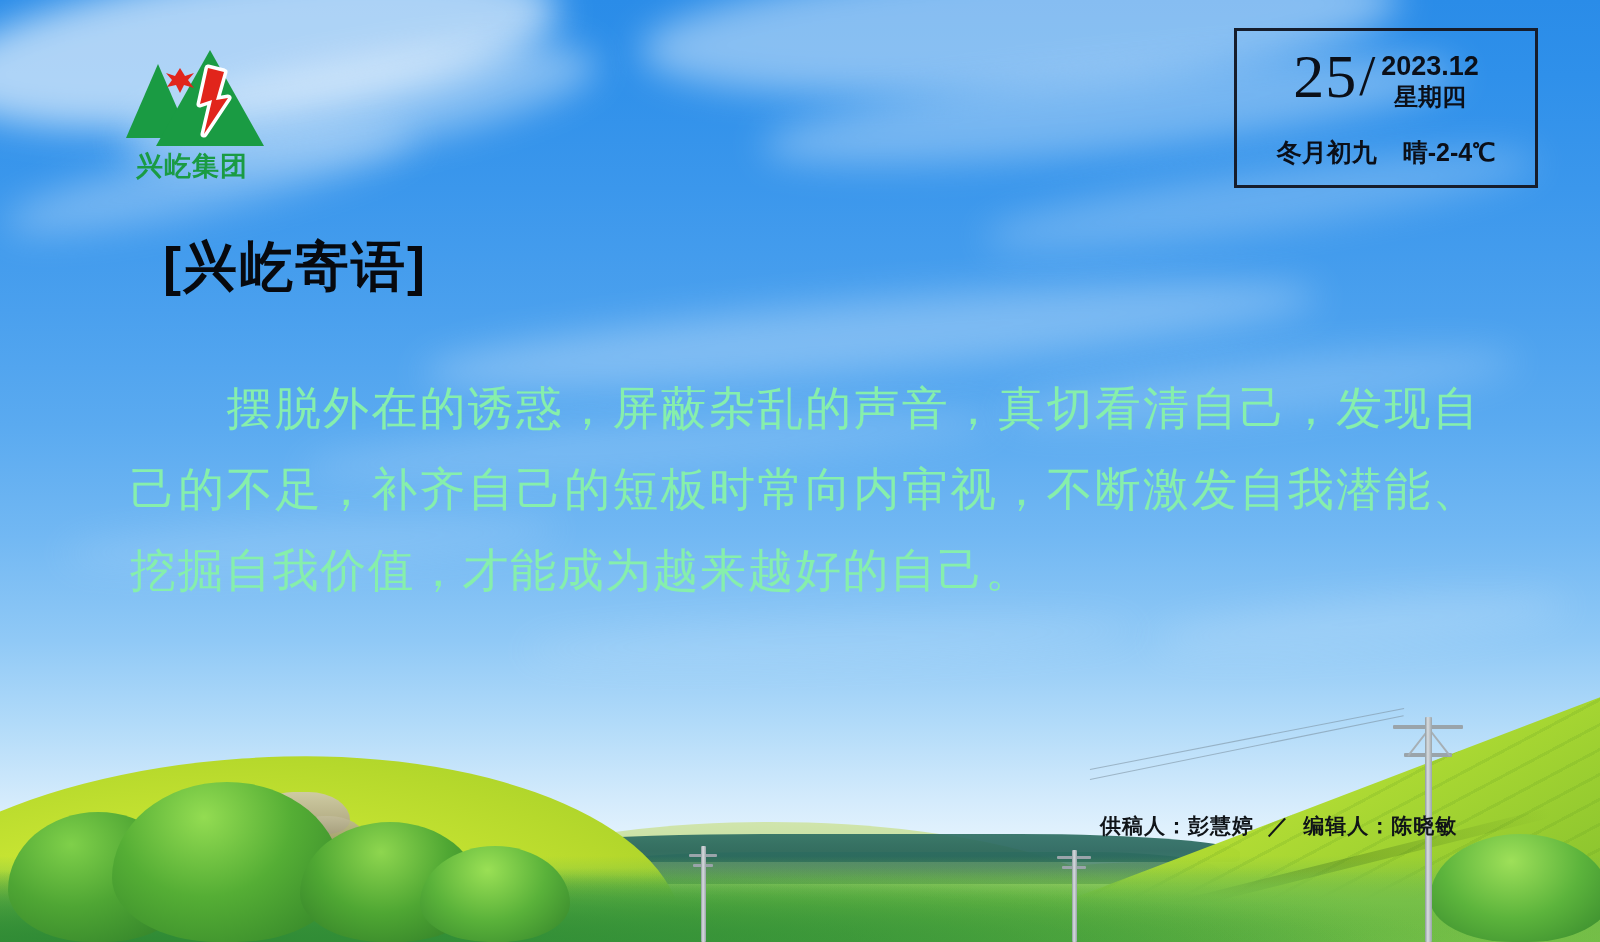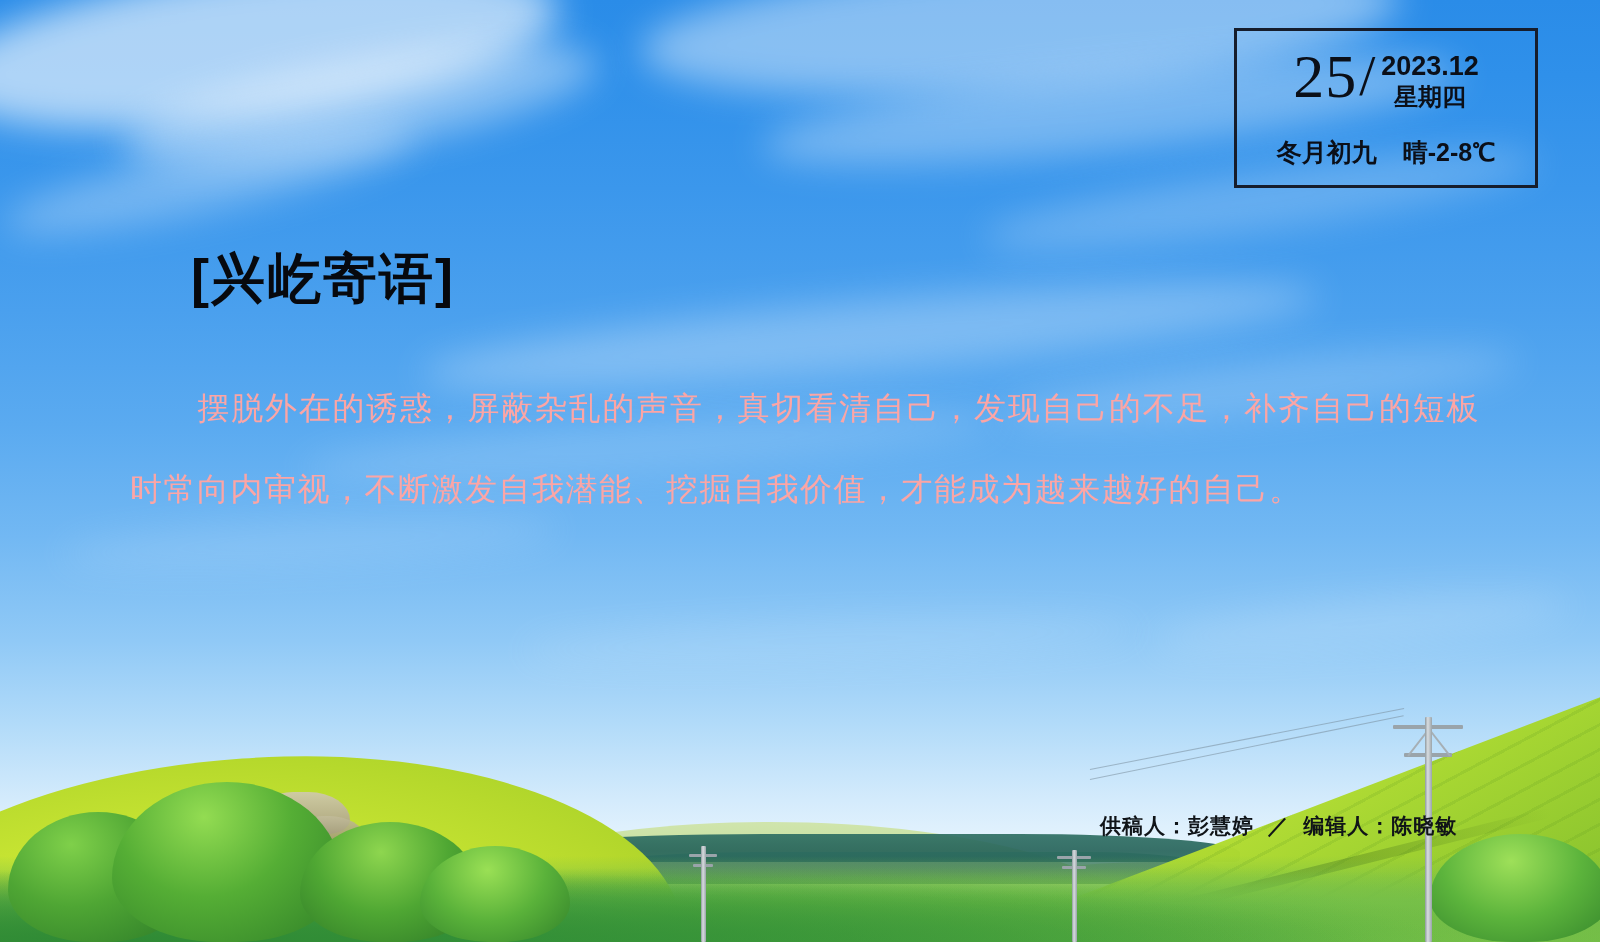--- a/index.html
+++ b/index.html
@@ -286,37 +286,36 @@
     gap: 26px;
     font-family: "Liberation Sans", sans-serif;
     font-size: 25px;
     font-weight: 700;
     color: #0b0f18;
   }
 
   
   .headline {
     position: absolute;
-    left: 163px; top: 248px;
+    left: 163px; top: 236px;
     font-family: "Liberation Sans", sans-serif;
     font-size: 54px;
     line-height: 60px;
     font-weight: 700;
     color: #07090e;
     letter-spacing: 2px;
-    margin-left: 28px;
   }
   .body {
     position: absolute;
     left: 130px; top: 368px;
     width: 1350px;
     font-family: "Liberation Serif", serif;
-    font-size: 32px;
+    font-size: 46px;
     line-height: 81px;
-    color: #fca5a5;
+    color: #86efac;
     letter-spacing: 1.5px;
     text-align: justify;
   }
   .body p { margin: 0; }
 
   
   .credits {
     position: absolute;
     left: 1100px; top: 812px;
     font-family: Liberation Mono, monospace;
@@ -384,33 +383,48 @@
     </div>
     <div class="pole pC">
       <div class="arm"></div>
       <div class="arm a2"></div>
       <div class="brace"></div>
       <div class="brace b2"></div>
       <div class="post"></div>
     </div>
   </div>
 
+  <div class="logo">
+    <svg viewBox="0 0 160 142" xmlns="http://www.w3.org/2000/svg">
+
+      <polygon points="46,22 78,96 14,96" fill="#1a9b43"></polygon>
+
+      <polygon points="98,8 152,104 44,104" fill="#1a9b43"></polygon>
+
+      <polygon points="68,26 73,34 82,31 76,38 82,46 72,43 68,51 64,43 55,45 60,38 54,31 63,34" fill="#e1251b"></polygon>
+
+      <polygon points="96,26 88,62 100,58 92,92 116,56 104,58 112,30" fill="none" stroke="#ffffff" stroke-width="7" stroke-linejoin="round"></polygon>
+      <polygon points="96,26 88,62 100,58 92,92 116,56 104,58 112,30" fill="#e1251b"></polygon>
+
+      <text x="80" y="133" text-anchor="middle" font-family="Liberation Sans, sans-serif" font-size="27" font-weight="700" fill="#1a9b43" letter-spacing="1">兴屹集团</text>
+    </svg>
+  </div>
 
   <div class="date-box">
     <div class="date-top">
       <span class="day-num">25</span>
       <span class="day-slash">/</span>
       <span class="ym-wrap">
         <span class="ym">2023.12</span>
         <span class="weekday">星期四</span>
       </span>
     </div>
     <div class="date-bottom">
       <span>冬月初九</span>
-      <span>晴-2-8℃</span>
+      <span>晴-2-4℃</span>
     </div>
   </div>
 
   <div class="headline">[兴屹寄语]</div>
 
   <div class="body">
     <p>　　摆脱外在的诱惑，屏蔽杂乱的声音，真切看清自己，发现自己的不足，补齐自己的短板时常向内审视，不断激发自我潜能、挖掘自我价值，才能成为越来越好的自己。</p>
   </div>
 
   <div class="credits">供稿人：彭慧婷 ／ 编辑人：陈晓敏</div>

